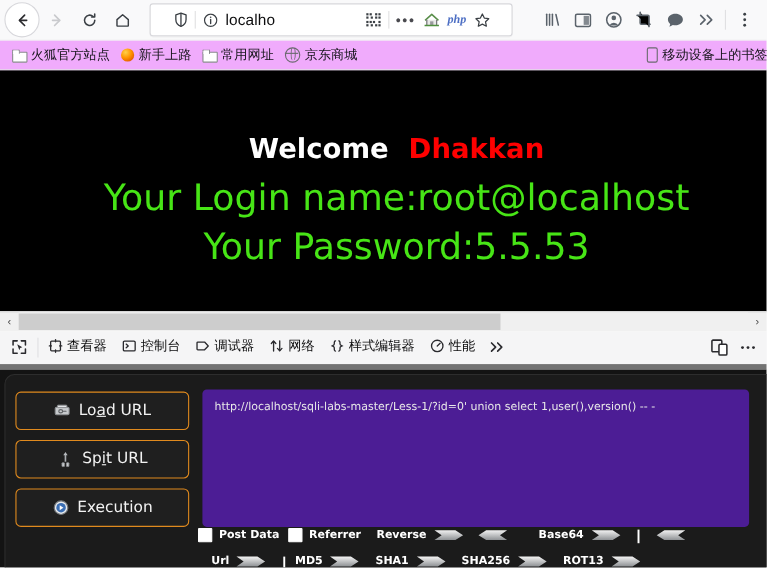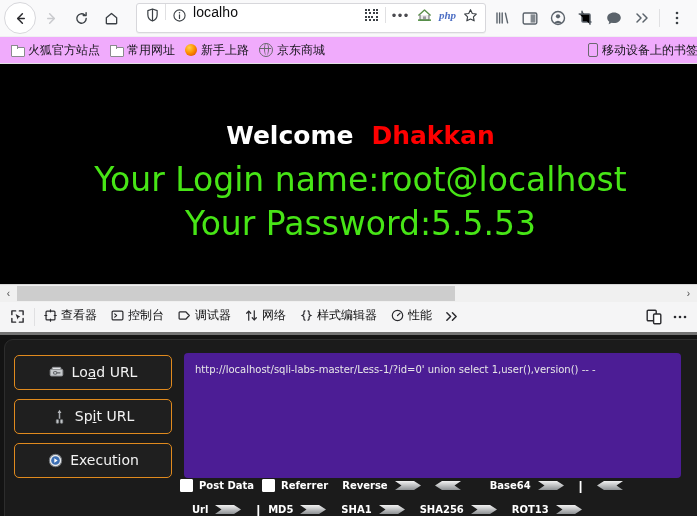--- a/index.html
+++ b/index.html
@@ -19,23 +19,23 @@
   }
   .nav-btn{
     width:30px;height:30px;display:flex;align-items:center;justify-content:center;
     border-radius:50%;flex:0 0 auto;color:#3b4045;
   }
   .nav-btn.back{border:1px solid #d7d7db;background:#fff;}
   .nav-btn.fwd{color:#c9cacd;}
   .nav-btn svg{display:block;}
 
   .urlbar{
-    flex:1 1 auto;height:28px;margin:0 2px 0 10px;background:#fff;
-    border:1px solid #d7d7db;border-radius:3px;display:flex;align-items:flex-start;
-    padding:0 4px;min-width:0;box-shadow:0 1px 0 rgba(0,0,0,.04);
+    flex:1 1 auto;height:28px;margin:0 22px 0 10px;background:#fff;
+    border:1px solid #d7d7db;border-radius:3px;display:flex;align-items:center;
+    padding:0 16px;min-width:0;box-shadow:0 1px 0 rgba(0,0,0,.04);
   }
   .ub-ico{width:22px;height:22px;display:flex;align-items:center;justify-content:center;color:#3b4045;flex:0 0 auto;}
   .ub-sep{width:1px;height:16px;background:#e0e0e2;margin:0 2px;flex:0 0 auto;}
   .ub-text{
     flex:1 1 auto;font-size:14px;color:#0c0c0d;white-space:nowrap;overflow:hidden;
     padding-left:3px;letter-spacing:.1px;
     -webkit-mask-image:linear-gradient(to right,#000 78%,rgba(0,0,0,.15) 100%);
     mask-image:linear-gradient(to right,#000 78%,rgba(0,0,0,.15) 100%);
   }
   .ub-right{display:flex;align-items:center;flex:0 0 auto;}
@@ -83,21 +83,21 @@
   .hscroll{
     height:17px;flex:0 0 17px;background:#f0f0f0;display:flex;align-items:center;
     border-top:1px solid #d6d6d6;position:relative;
   }
   .hs-arrow{width:17px;height:17px;display:flex;align-items:center;justify-content:center;color:#4a4a4a;font-size:10px;flex:0 0 auto;}
   .hs-track{flex:1 1 auto;height:17px;position:relative;background:#f0f0f0;}
   .hs-thumb{position:absolute;left:0;top:1px;height:15px;width:66%;background:#cdcdcd;}
 
   
   .dt-toolbar{
-    height:30px;flex:0 0 30px;background:#f5f5f6;border-bottom:3px solid #737373;
+    height:30px;flex:0 0 30px;background:#f5f5f6;border-bottom:5px solid #737373;
     display:flex;align-items:stretch;padding-left:2px;overflow:hidden;
   }
   .dt-pick{width:30px;display:flex;align-items:center;justify-content:center;color:#2a2a2e;flex:0 0 auto;}
   .dt-vsep{width:1px;background:#e0e0e2;margin:6px 2px;flex:0 0 auto;}
   .dt-tab{
     display:flex;align-items:center;gap:4px;padding:0 7px;font-size:12px;color:#0c0c0d;
     white-space:nowrap;flex:0 0 auto;border-bottom:2px solid transparent;
     font-family:"DejaVu Sans","Liberation Sans",sans-serif;
   }
   .dt-tab.active{color:#0a84ff;border-bottom-color:#0a84ff;}
@@ -296,26 +296,26 @@
       </div>
     </div>
   </div>
 
   <div class="bookmarks">
     <div class="bm">
       <span class="fldr"></span>
       <span class="bm-label">火狐官方站点</span>
     </div>
     <div class="bm">
+      <span class="fox"></span>
+      <span class="bm-label">新手上路</span>
+    </div>
+    <div class="bm">
       <span class="fldr"></span>
       <span class="bm-label">常用网址</span>
-    </div>
-    <div class="bm">
-      <span class="fox"></span>
-      <span class="bm-label">新手上路</span>
     </div>
     <div class="bm">
       <span class="globe"></span>
       <span class="bm-label">京东商城</span>
     </div>
     <div class="bm-right">
       <div class="bm">
         <span class="phone"></span>
         <span class="bm-label">移动设备上的书签</span>
       </div>

